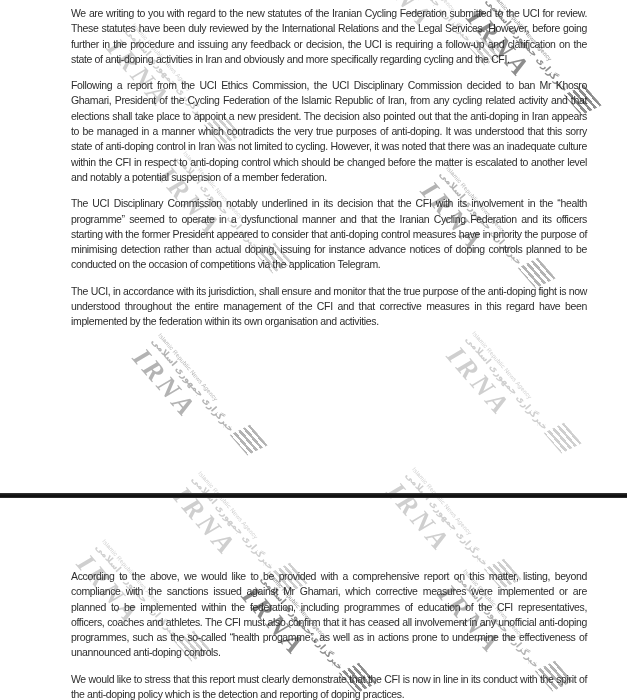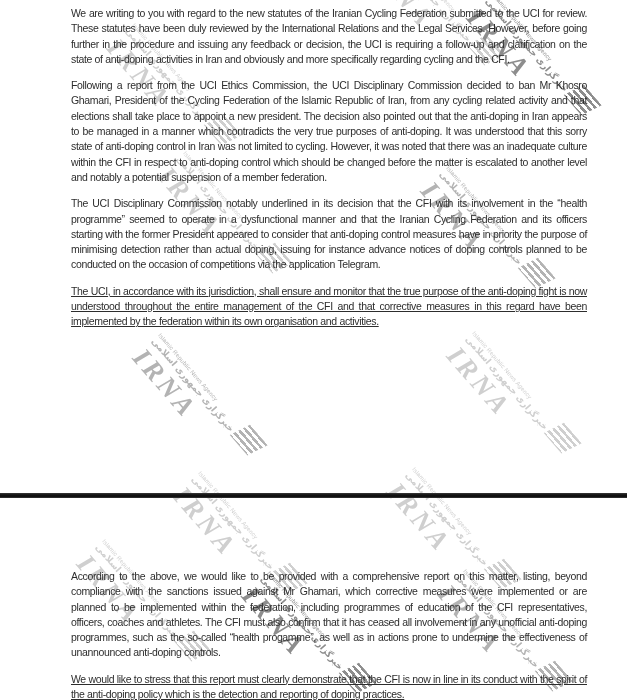--- a/index.html
+++ b/index.html
@@ -24,21 +24,21 @@
     color: #2d2d2d;
     font-size: 10.5px;
     letter-spacing: -0.35px;
     line-height: 15.3px;
     text-align: justify;
     z-index: 2;
   }
   .letter-block.first-page { top: 6px; }
   .letter-block.second-page { top: 569px; }
   .letter-block p { margin: 0 0 11px 0; }
-  .letter-block p:last-child { margin-bottom: 0; text-decoration: underline; }
+  .letter-block p:last-child { margin-bottom: 0; }
 
   
   .page-divider {
     position: absolute;
     left: 0;
     right: 0;
     top: 493px;
     height: 5px;
     background: linear-gradient(to bottom, #3a3a3a 0%, #111 40%, #111 80%, #444 100%);
     z-index: 3;

